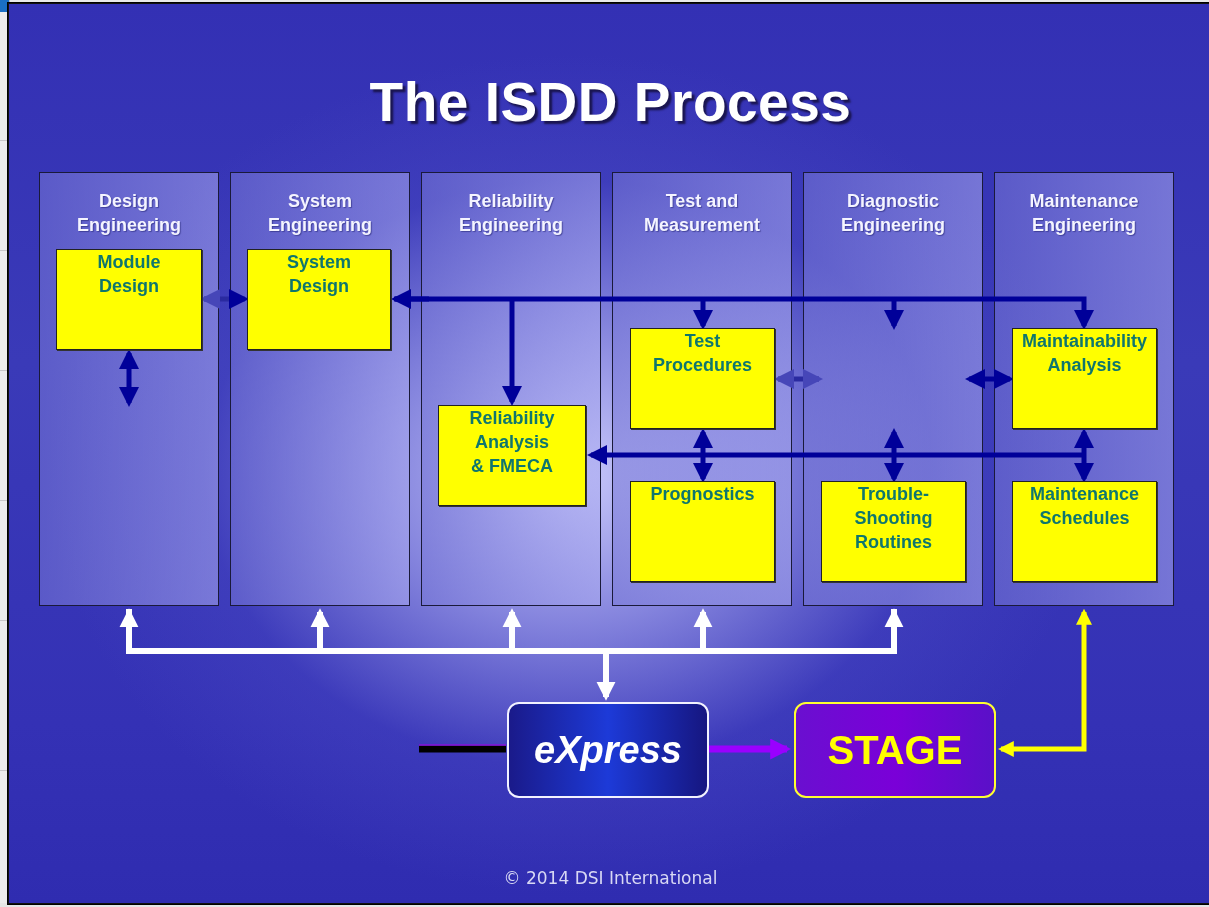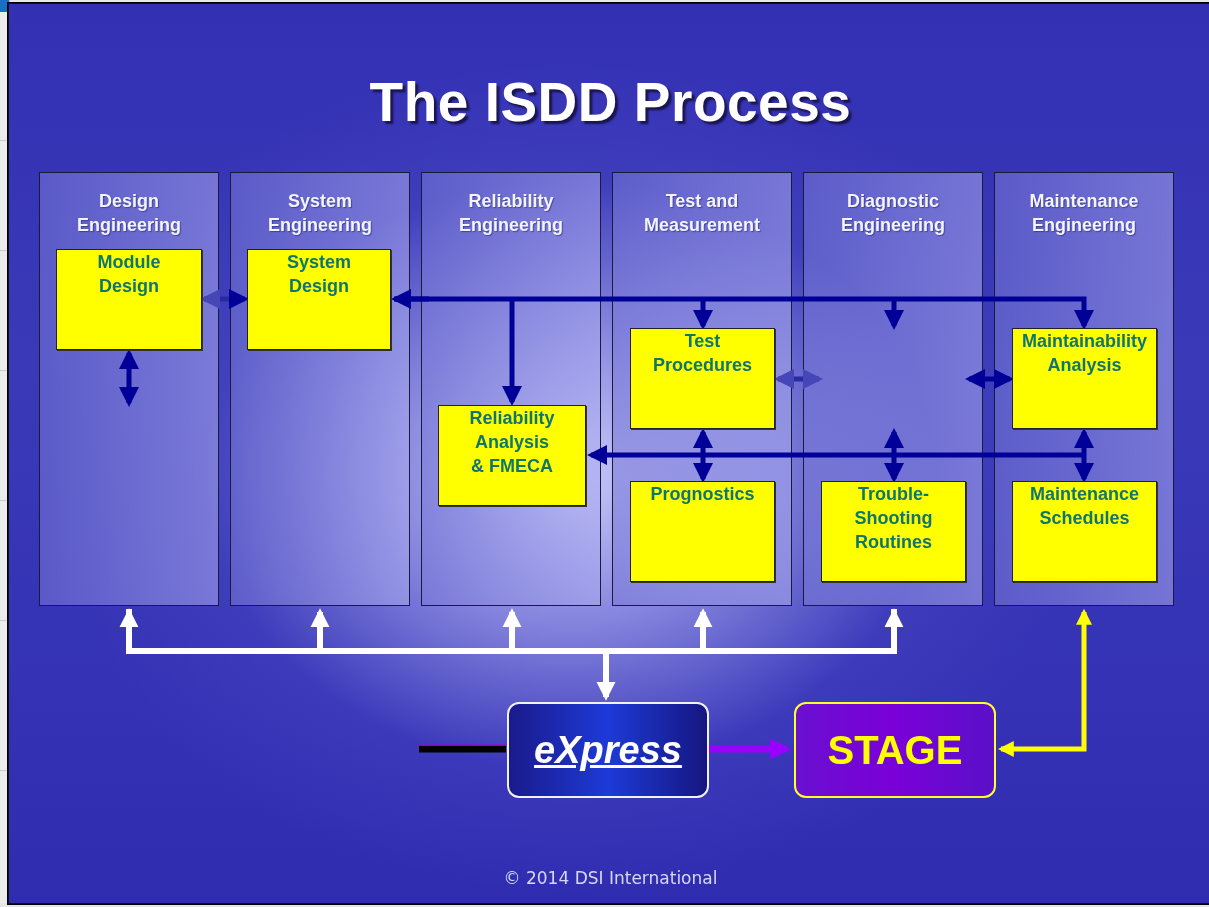--- a/index.html
+++ b/index.html
@@ -58,21 +58,21 @@
     font-weight: bold;
   }
   .tool-fmeca {
     left: 211px; width: 196px;
     background: linear-gradient(90deg, #3fe83f 0%, #6cf45a 45%, #22d41f 100%);
     color: #3535c8; font-size: 32px; line-height: 36px;
   }
   .tool-express {
     left: 498px; width: 198px;
     background: linear-gradient(90deg, #1a1a8a 0%, #1d3ad8 50%, #161680 100%);
-    color: #ffffff; font-size: 38px; font-style: italic; text-decoration: underline;
+    color: #ffffff; font-size: 38px; font-style: italic;
   }
   .tool-stage {
     left: 785px; width: 198px;
     background: linear-gradient(90deg, #6a0fd0 0%, #7a00d8 50%, #5a10c8 100%);
     border-color: #ffff30;
     color: #ffff00; font-size: 40px; justify-content: center;
   }
   .tool span { white-space: pre-line; }
   .footer {
     position: absolute; left: 0; width: 100%; top: 864px; text-align: center;

